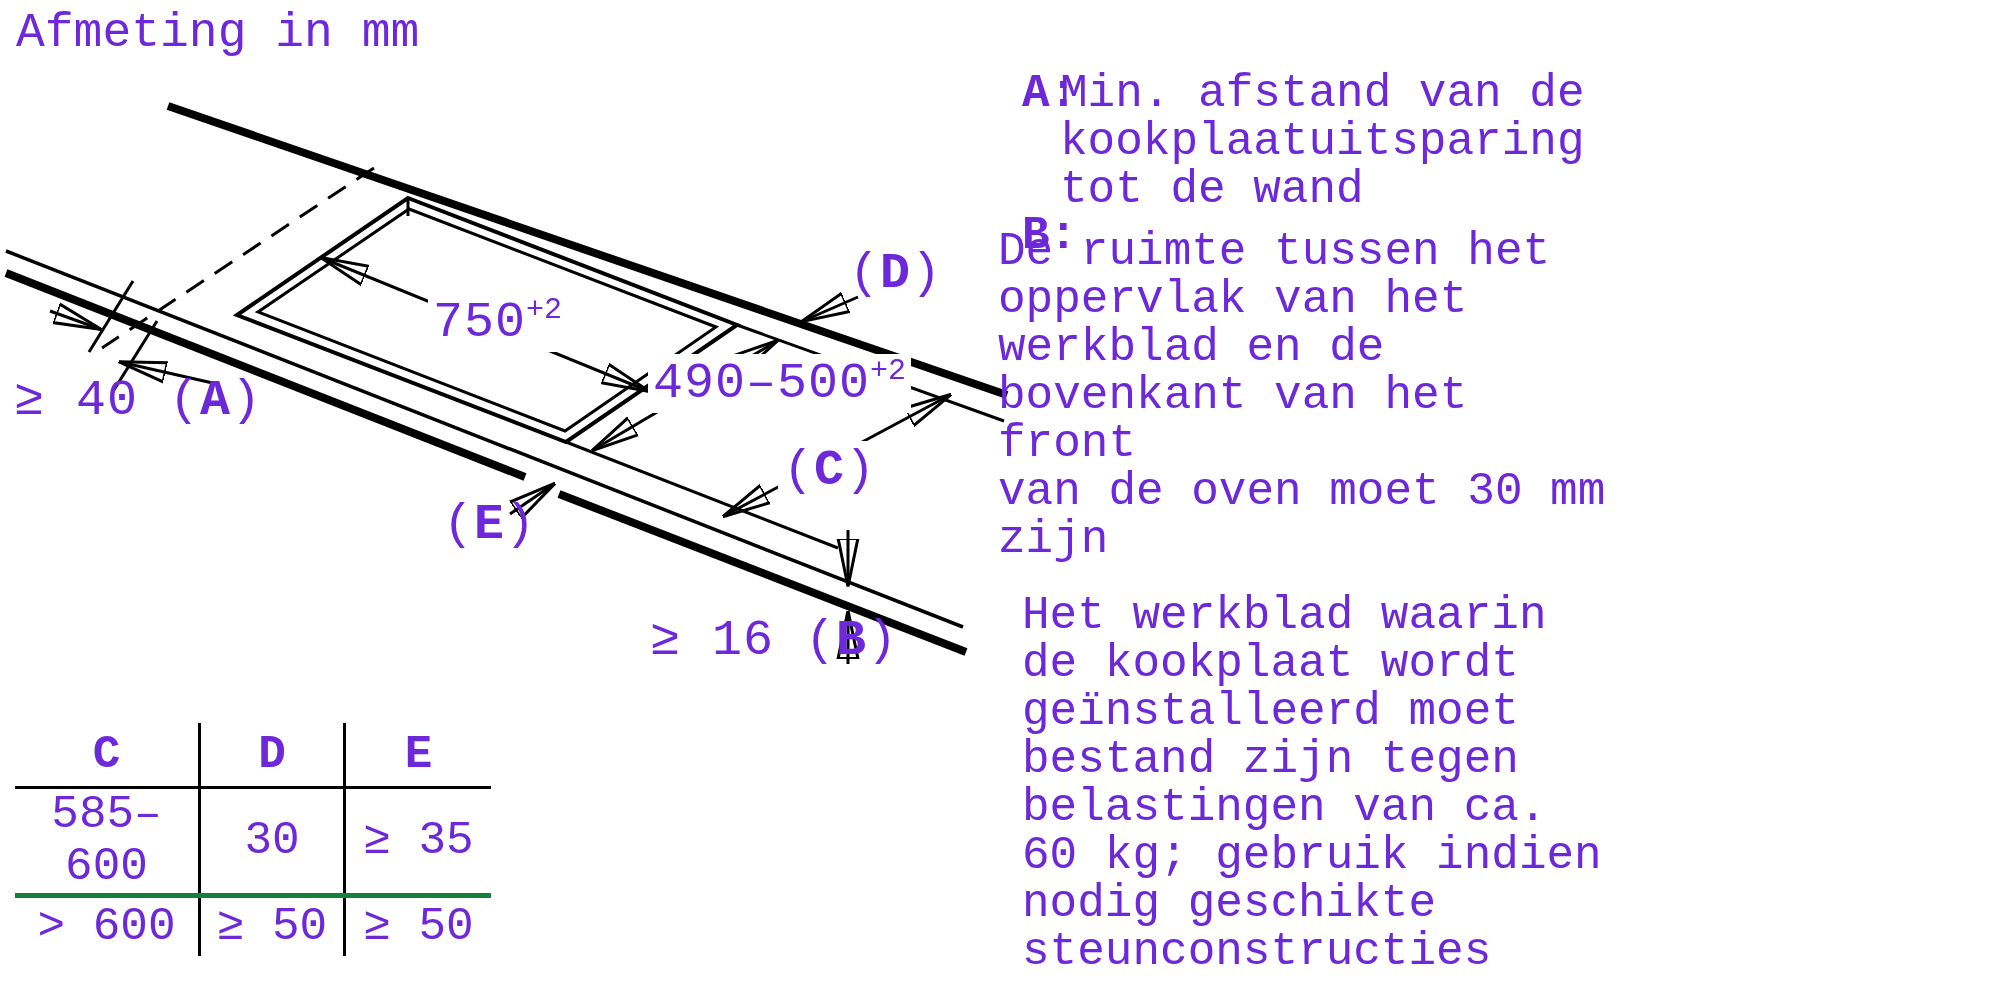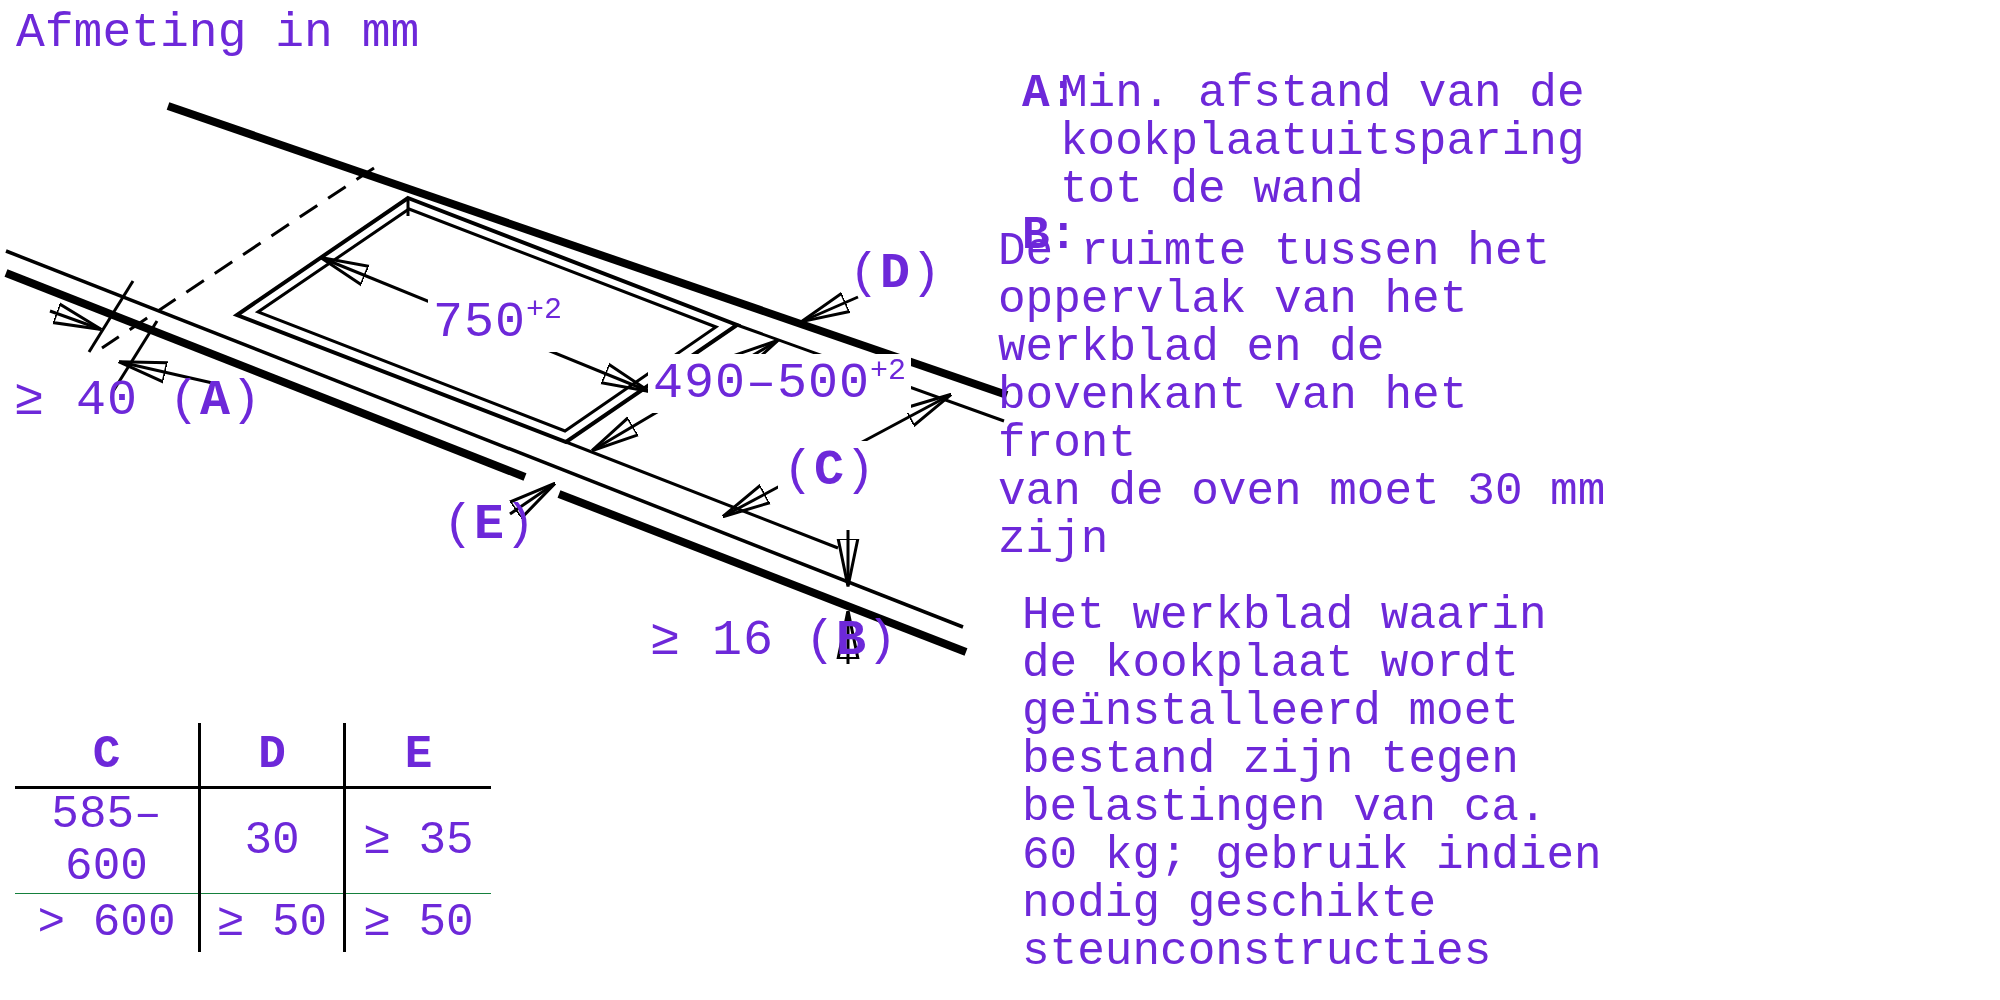--- a/index.html
+++ b/index.html
@@ -18,21 +18,21 @@
   .bl { font-weight:bold; }
 
   table.dims { position:absolute; left:15px; top:723px; border-collapse:collapse;
     font-size:46px; text-align:center; }
   table.dims th, table.dims td { padding:0; font-weight:normal; }
   table.dims th { font-weight:bold; }
   table.dims .c1 { width:183px; border-right:3px solid #000; }
   table.dims .c2 { width:142px; border-right:3px solid #000; }
   table.dims .c3 { width:145px; }
   table.dims tr.hr  th { height:63px; border-bottom:3px solid #000; }
-  table.dims tr.r1  td { height:59px; border-bottom:1px solid #15803d; }
+  table.dims tr.r1  td { height:59px; border-bottom:5px solid #15803d; }
   table.dims tr.r2  td { height:58px; }
 
   .note-label { position:absolute; font-size:46px; font-weight:bold; line-height:48px; }
   .note-text  { position:absolute; font-size:46px; line-height:48px; white-space:pre-line; }
 </style>
 </head>
 <body>
 
 <div class="canvas">
 

